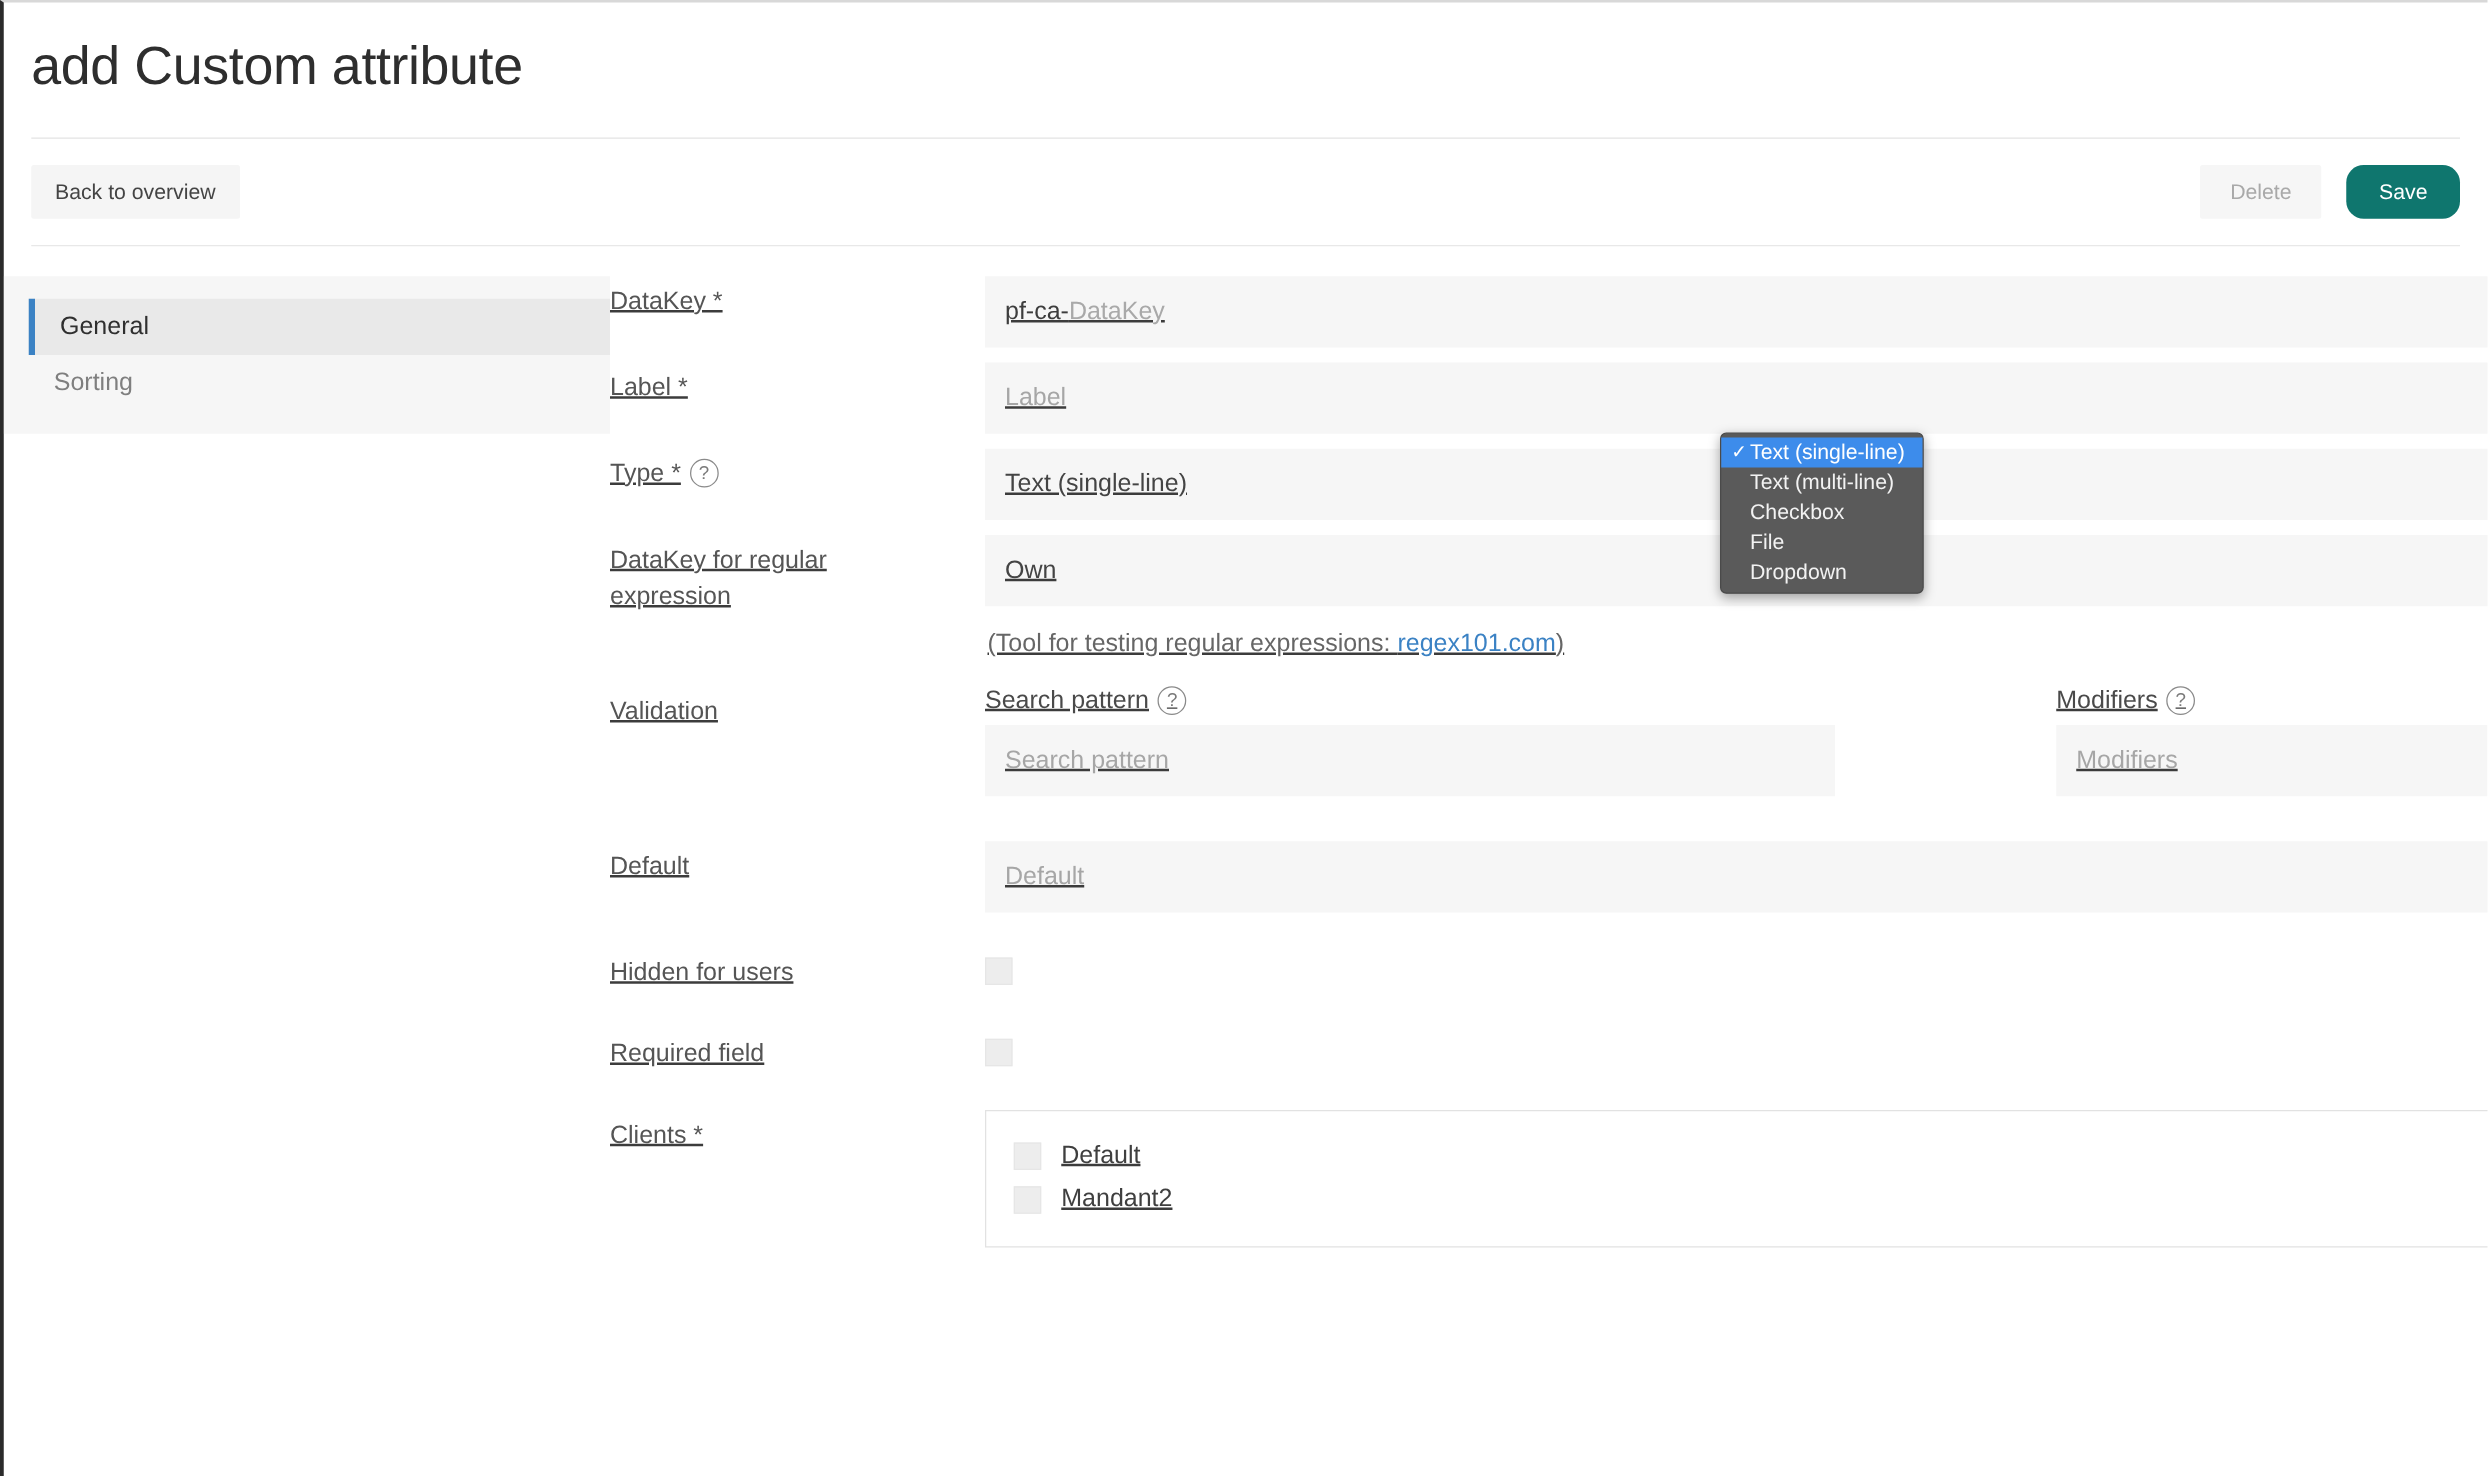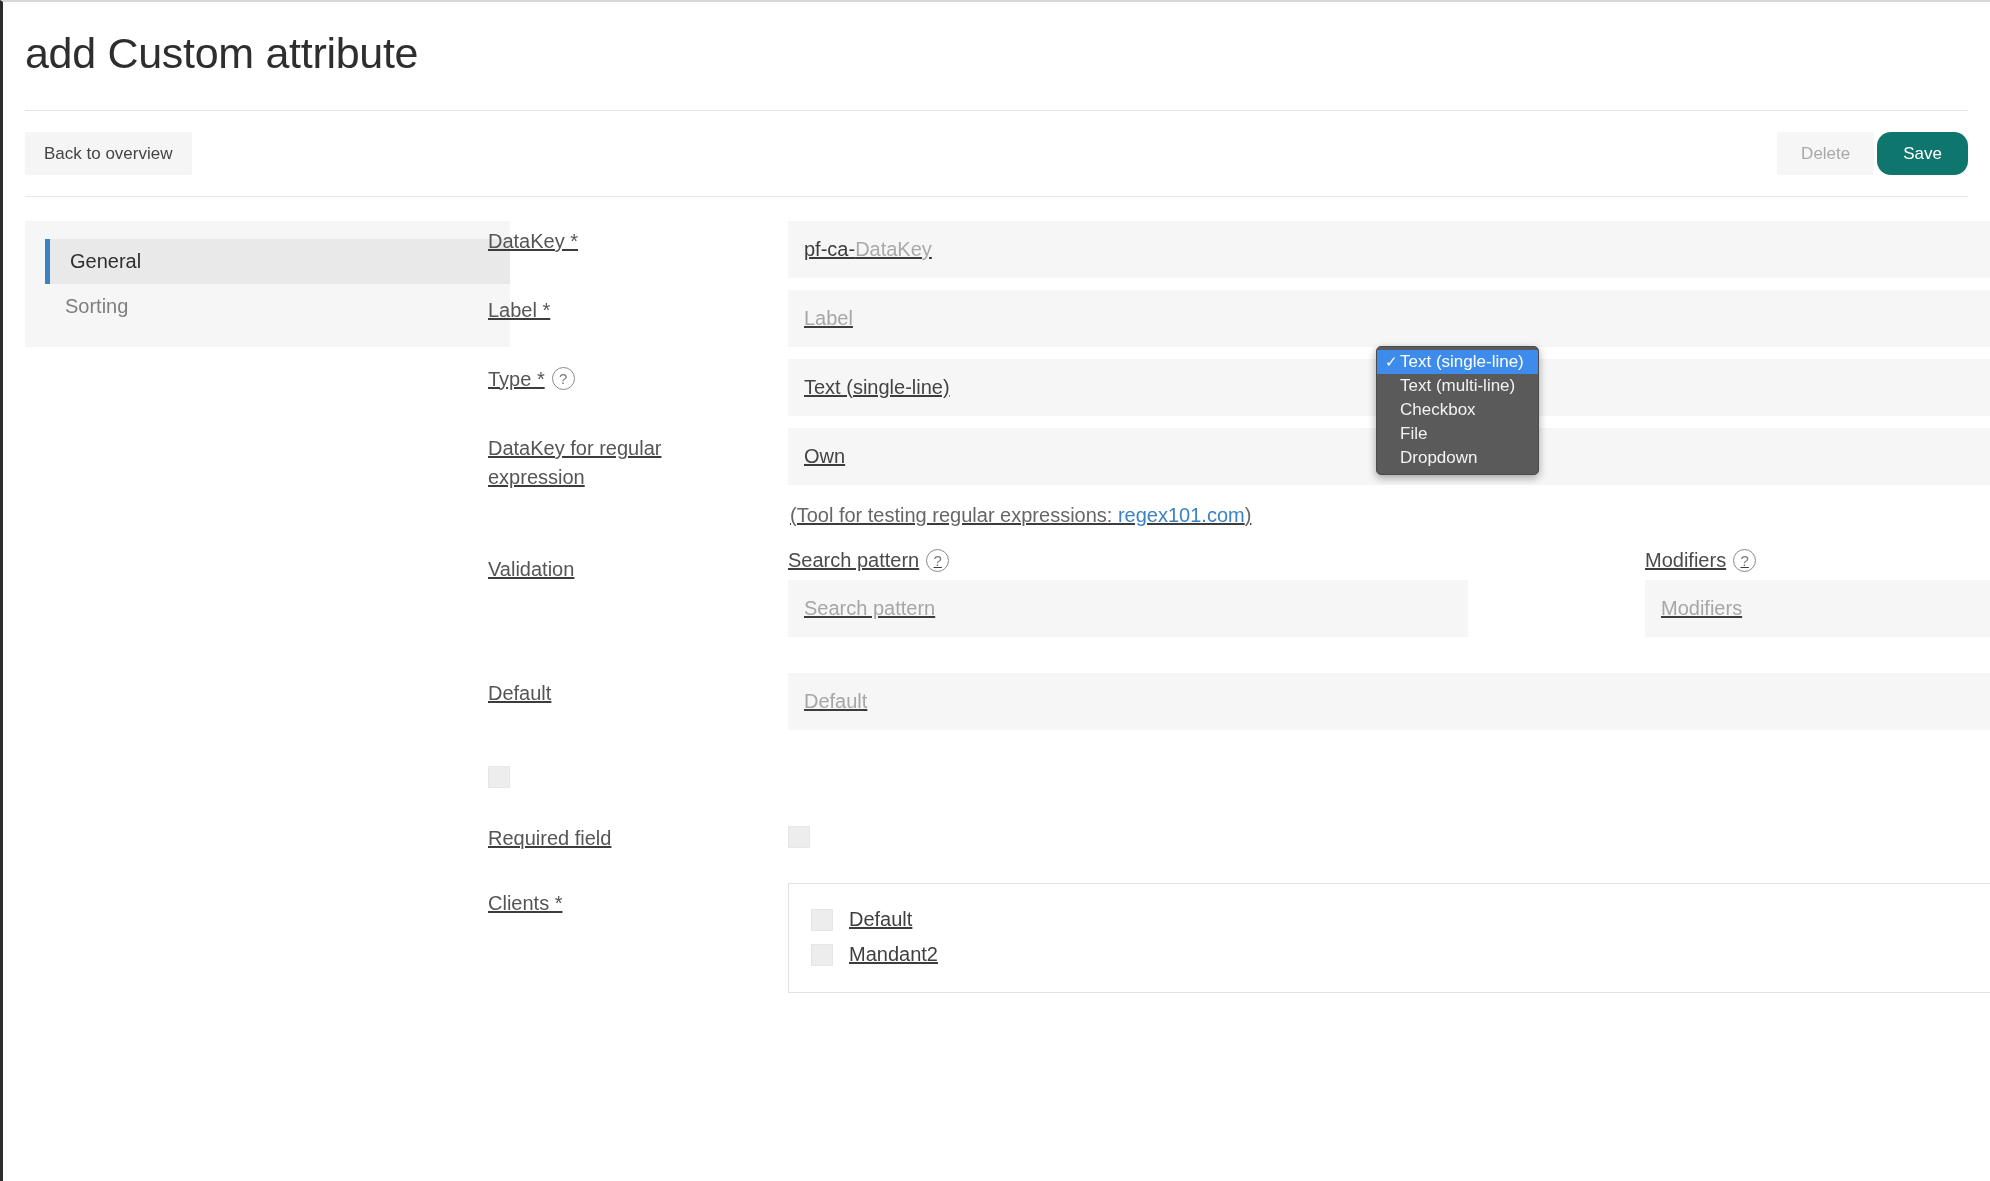--- a/index.html
+++ b/index.html
@@ -58,21 +58,21 @@
     border-radius: 2px;
   }
   .btn-back {
     background: #f5f5f5;
     color: #444;
   }
   .right-actions {
     margin-left: auto;
     display: flex;
     align-items: center;
-    gap: 3px;
+    gap: 20px;
   }
   .btn-delete {
     background: #f6f6f6;
     color: #a9a9a9;
     padding: 13px 24px;
   }
   .btn-save {
     background: #0f766e;
     color: #ffffff;
     padding: 13px 26px;
@@ -80,21 +80,20 @@
   }
 
   
   .body {
     display: flex;
     padding-top: 24px;
   }
   .sidebar {
     width: 485px;
     flex: 0 0 485px;
-    padding-left: 22px;
   }
   .navbox {
     background: #f6f6f6;
     padding: 18px 0;
     width: 485px;
   }
   .nav-item {
     font-size: 20px;
     padding: 11px 0 11px 40px;
     color: #7f7f7f;
@@ -336,20 +335,21 @@
       </div>
 
       <div class="row" style="margin-bottom:28px">
         <div class="lbl">Default</div>
         <div class="ctl">
           <div class="field ph">Default</div>
         </div>
       </div>
 
       <div class="row" style="margin-bottom:30px">
+        <div class="lbl">Hidden for users</div>
         <div class="ctl" style="padding-top:8px">
           <span class="cbx"></span>
         </div>
       </div>
 
       <div class="row" style="margin-bottom:30px">
         <div class="lbl">Required field</div>
         <div class="ctl" style="padding-top:8px">
           <span class="cbx"></span>
         </div>

